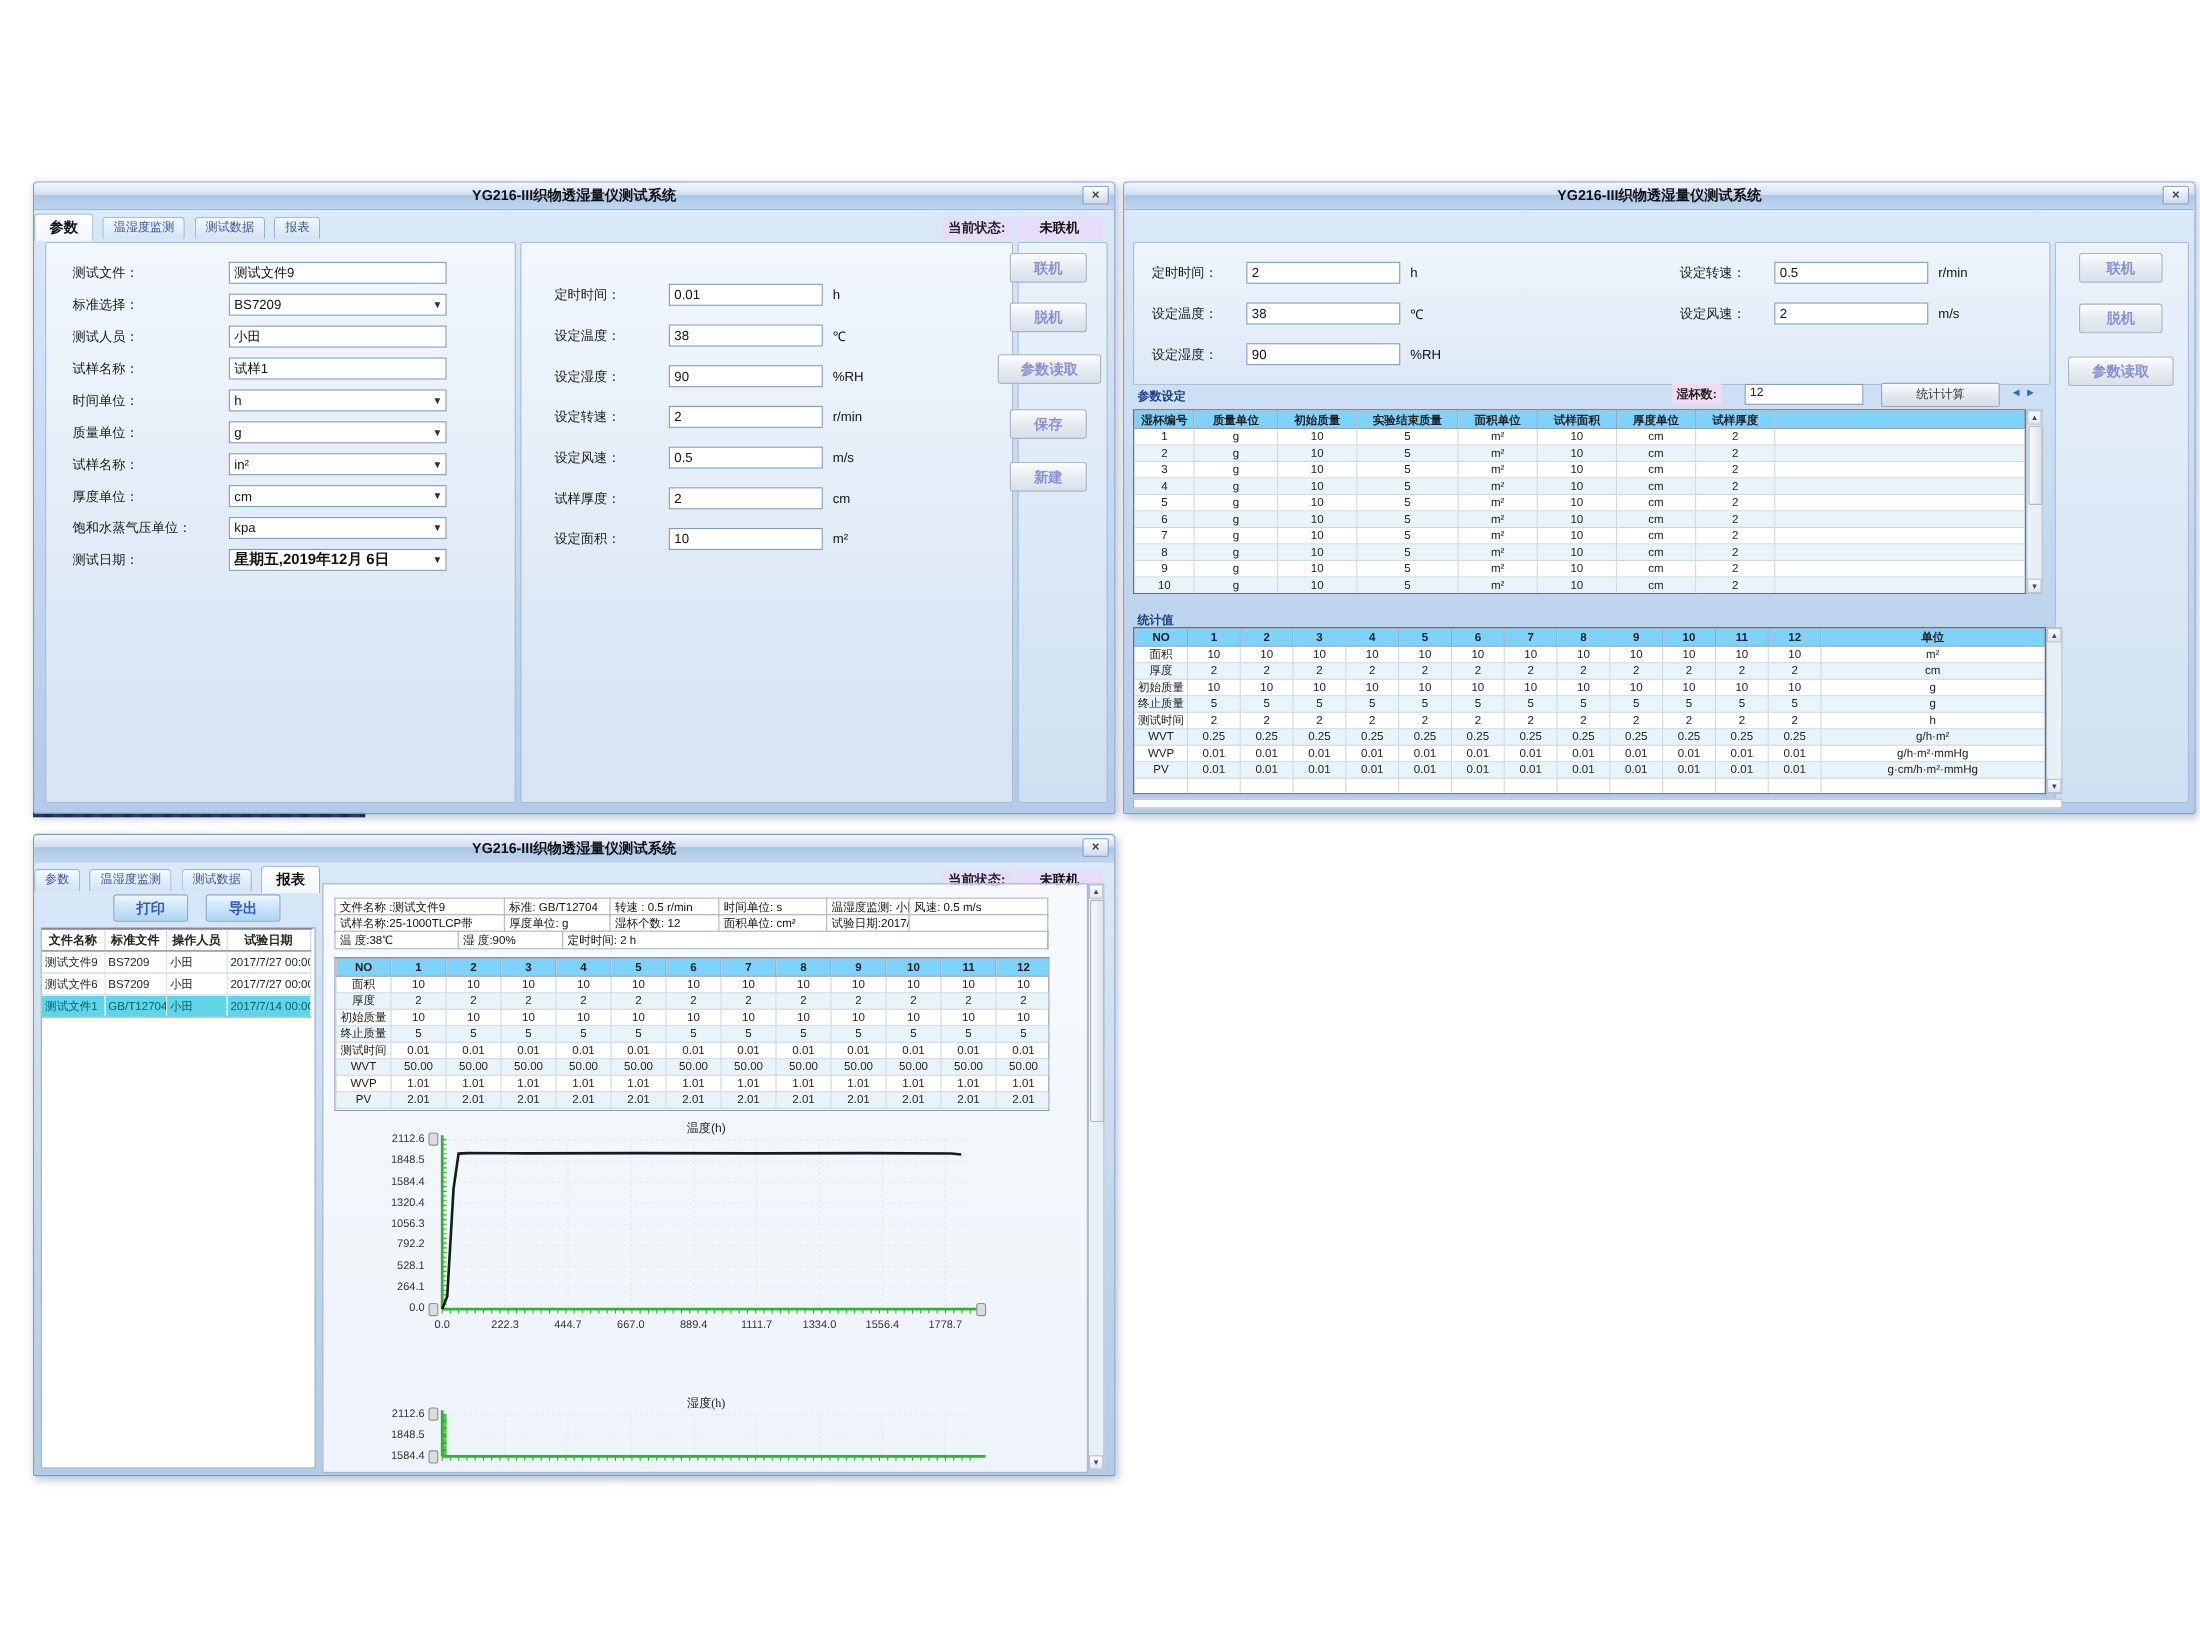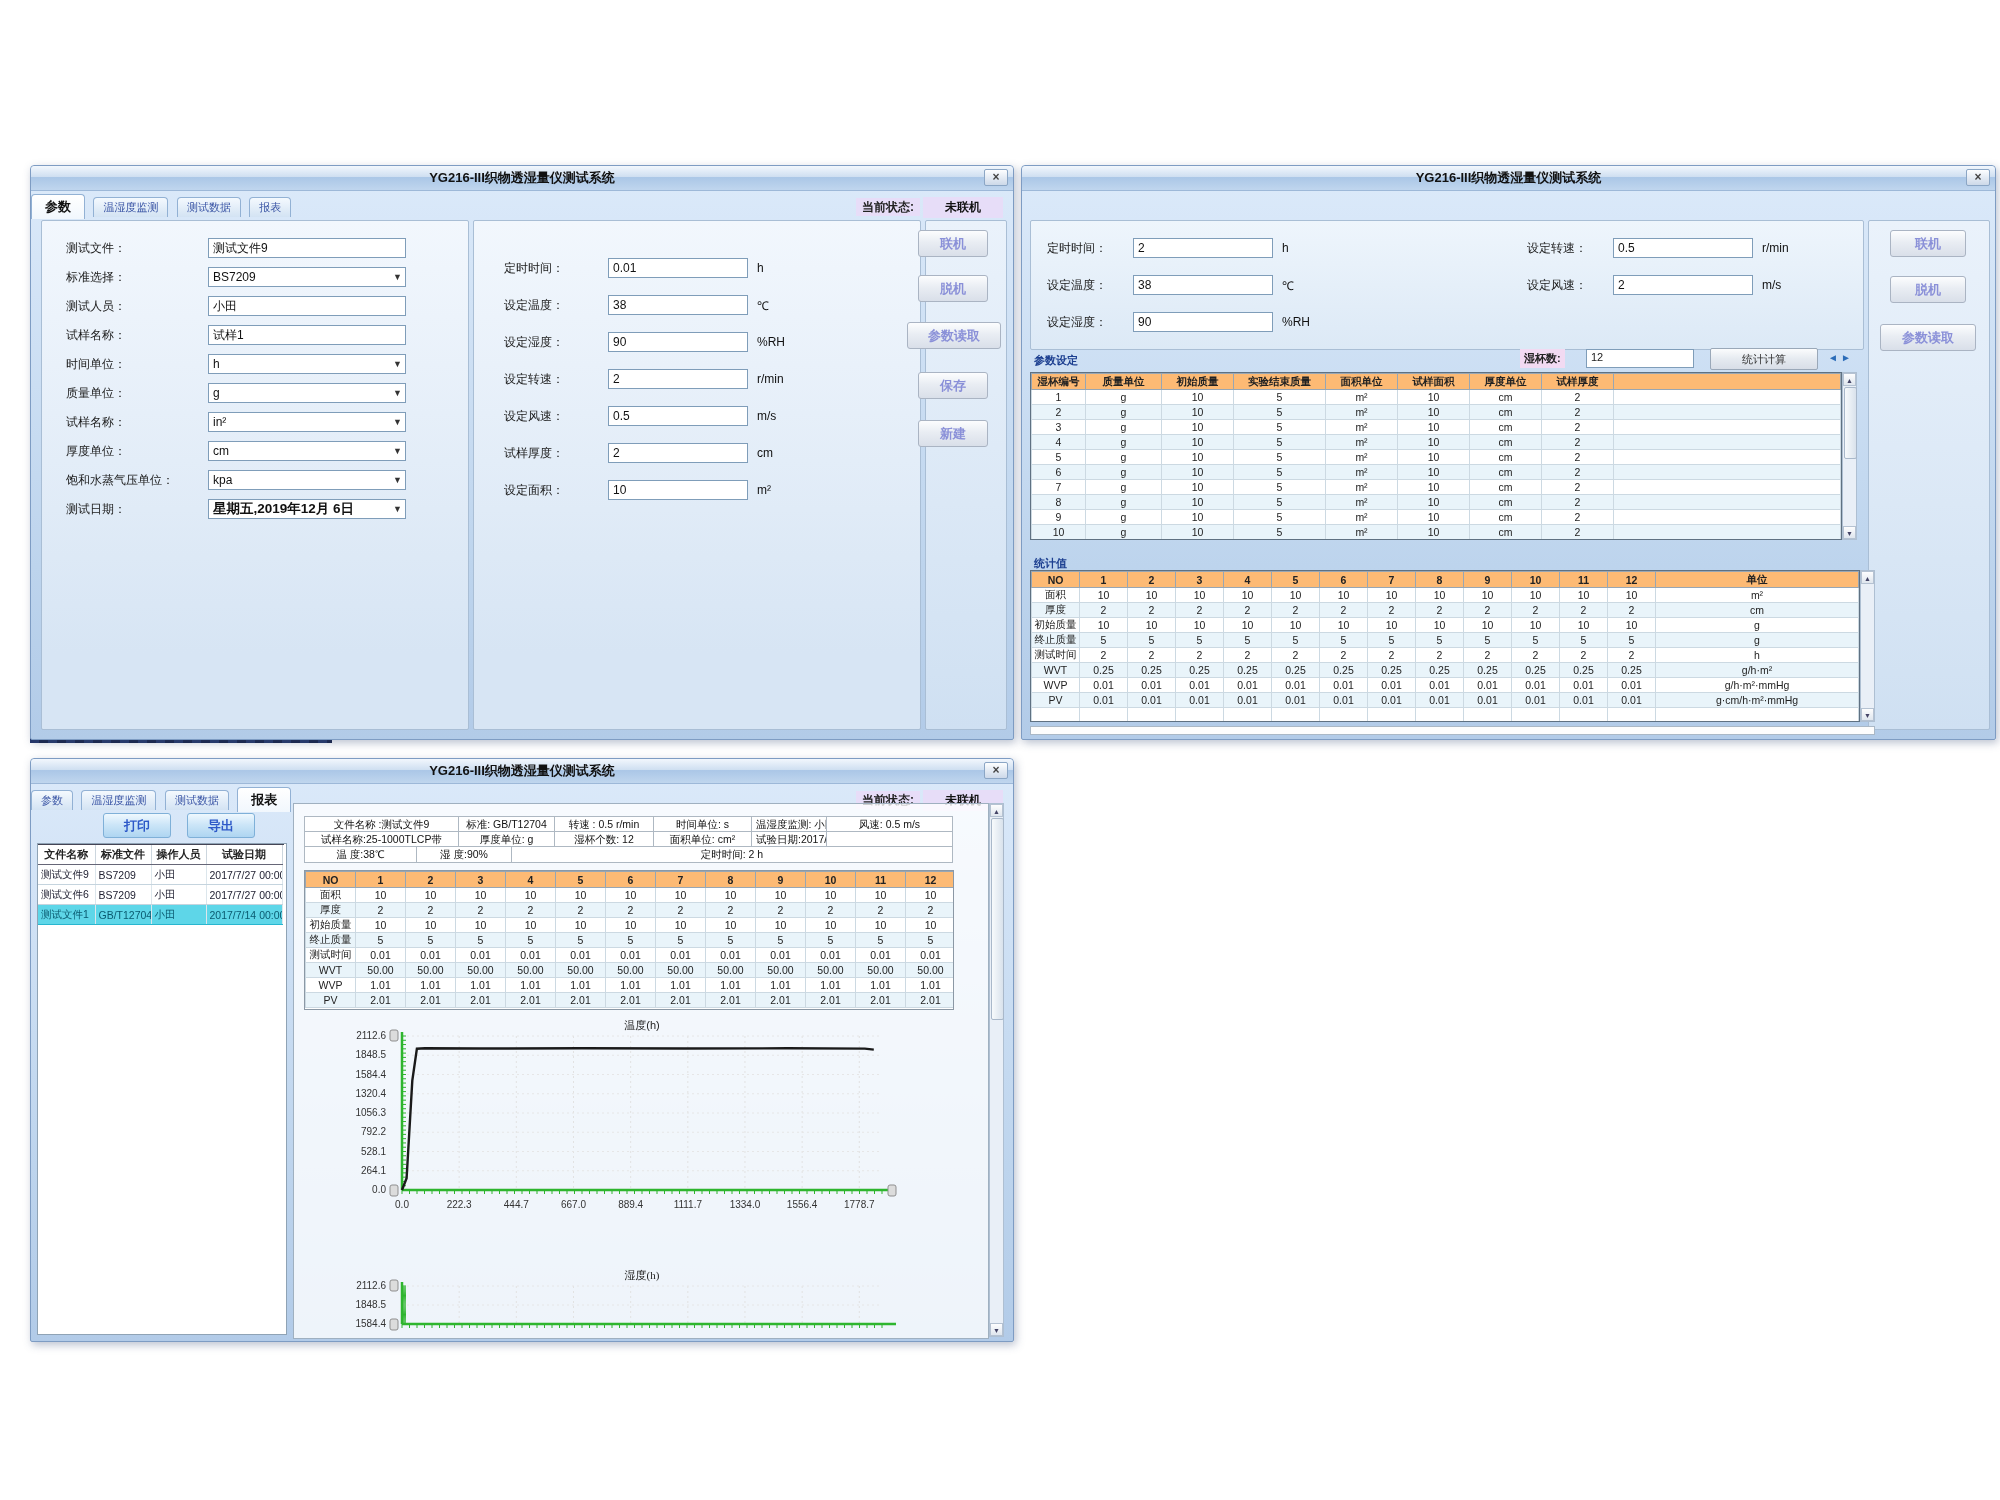--- a/index.html
+++ b/index.html
@@ -49,35 +49,35 @@
         box-sizing:border-box;padding:0 4px;font-size:12px;color:#111;overflow:hidden;white-space:nowrap;}
   .fm1 .fctl{width:198px;}
   .fmid .fctl{width:140px;}
   .fm2 .fctl{width:140px;}
   .fctl.big{font-size:13.5px;font-weight:bold;}
   .fctl .da{position:absolute;right:3px;top:0;font-style:normal;font-size:9px;color:#333;line-height:18px;}
   .funit{margin-left:9px;font-size:12px;color:#111;flex:none;}
   
   .grid{position:absolute;background:#fff;border:1px solid #5f7182;box-sizing:border-box;overflow:hidden;}
   .grid table{border-collapse:collapse;table-layout:fixed;width:100%;}
-  .grid th{background:#fdba74;font-weight:bold;font-size:10.5px;border:1px solid #98a6b3;height:15px;padding:0 2px;
+  .grid th{background:#7dd3fc;font-weight:bold;font-size:10.5px;border:1px solid #98a6b3;height:15px;padding:0 2px;
            overflow:hidden;white-space:nowrap;}
   .grid td{font-size:10.5px;text-align:center;border:1px solid #ccd9e2;height:14px;padding:0 2px;color:#222;
            overflow:hidden;white-space:nowrap;}
   .grid tbody tr:nth-child(even) td{background:#e9f4fa;}
   .files{position:absolute;background:#fff;border-top:1px solid #445;box-sizing:border-box;}
   .files table{border-collapse:collapse;table-layout:fixed;width:100%;}
   .files th{font-size:11px;font-weight:bold;border-bottom:1px solid #667;border-right:1px solid #ccd6de;
             height:19px;padding:0 3px;text-align:center;white-space:nowrap;overflow:hidden;background:#fff;}
   .files td{font-size:10.5px;height:19px;border-bottom:1px solid #c5d4de;border-right:1px solid #dce6ec;
             text-align:left;padding:0 3px;white-space:nowrap;overflow:hidden;color:#223;}
   .files tr.sel td{background:#5ed6e8;color:#0a5a70;border-bottom:1px solid #28b6cf;}
   .igrid{position:absolute;}
   .igrid table{border-collapse:collapse;table-layout:fixed;width:100%;}
-  .igrid td{border:1px solid #aeb8c2;font-size:10.5px;text-align:center;padding:0 4px;height:15px;background:#fff;
+  .igrid td{border:1px solid #aeb8c2;font-size:10.5px;text-align:left;padding:0 4px;height:15px;background:#fff;
             white-space:nowrap;overflow:hidden;color:#111;}
   .glabel{position:absolute;font-size:11px;font-weight:bold;color:#1c3f90;}
   
   .vscroll{position:absolute;width:15px;background:#e9eff7;border:1px solid #aebfd2;box-sizing:border-box;}
   .vscroll .sa{position:absolute;left:0;width:13px;height:13px;font-size:7px;line-height:13px;text-align:center;
                color:#446;background:linear-gradient(#fdfdfe,#dfe6ee);border:1px solid #b5c2d2;box-sizing:border-box;}
   .vscroll .thumb{position:absolute;left:1px;width:11px;background:linear-gradient(90deg,#f7fafc,#d9e2ec);
                border:1px solid #a9b8ca;border-radius:2px;}
   
   .chart{position:absolute;}

